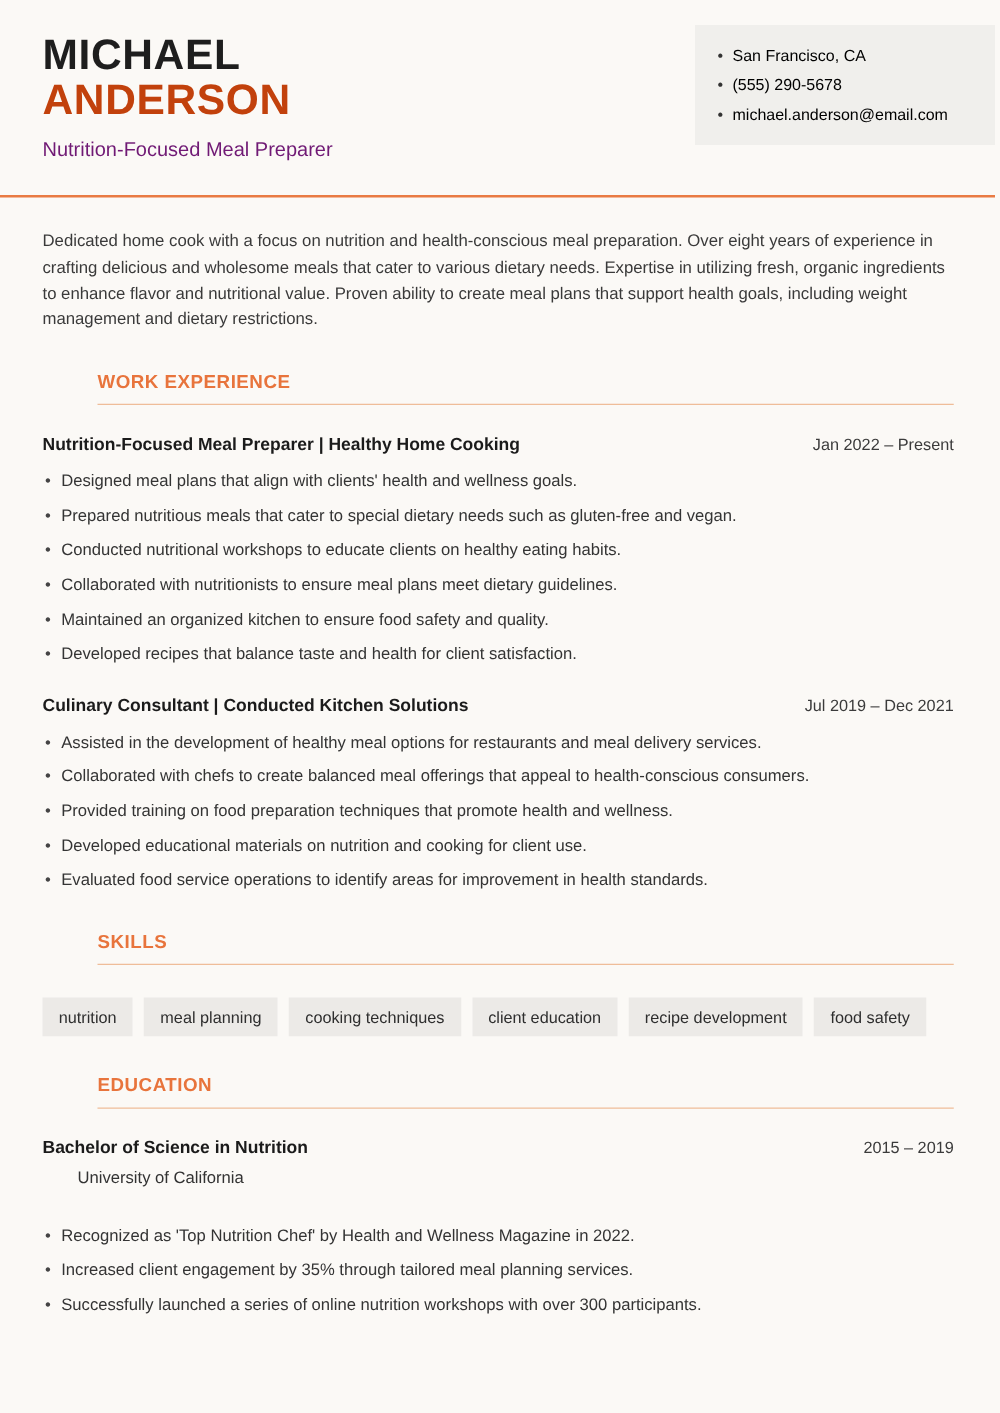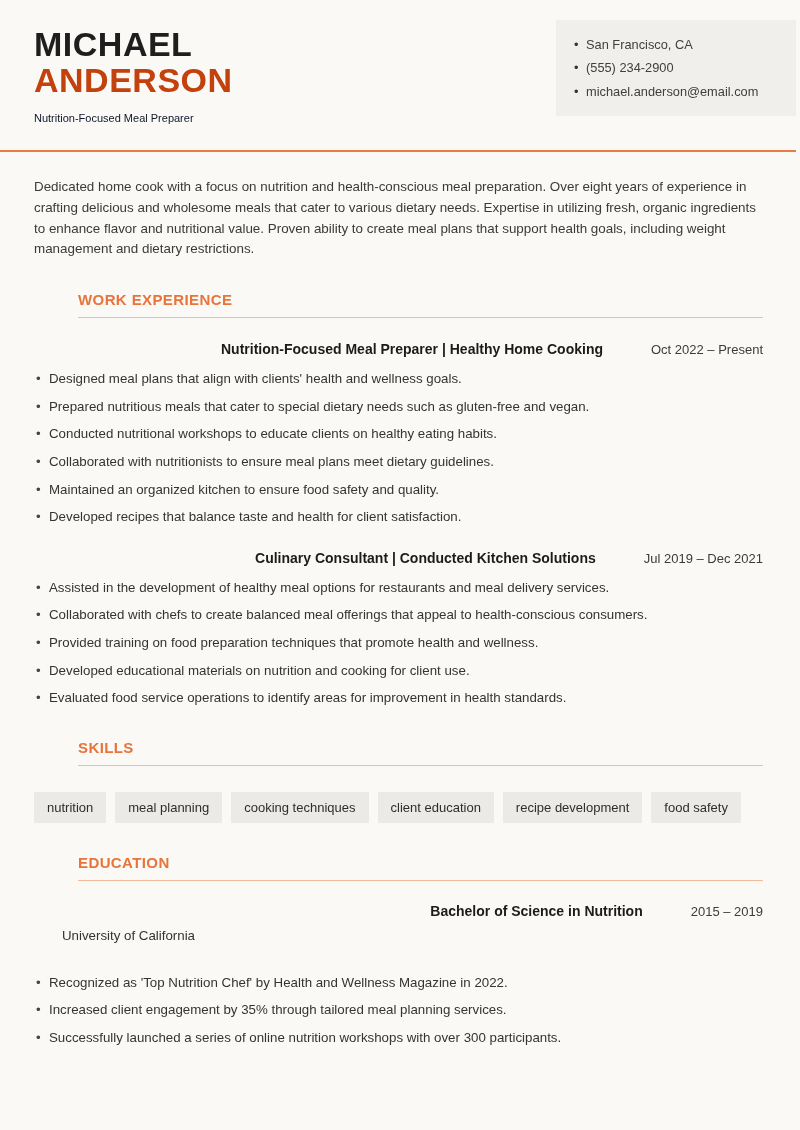--- a/index.html
+++ b/index.html
@@ -9,50 +9,50 @@
     width: 796px; height: 1130px; background: #FBF9F6;
     position: relative; overflow: hidden;
   }
   
   .header { position: relative; padding: 26px 34px 0 34px; }
   .name h1 {
     font-size: 34px; font-weight: 800; letter-spacing: 0.5px;
     line-height: 1.06; color: #1E1E1E;
   }
   .name h1.last { color: #c2410c; }
-  .header-title { margin-top: 14px; font-size: 11px; color: #0f172a; }
+  .header-title { margin-top: 14px; font-size: 16px; color: #701a75; }
   .contact-box {
     position: absolute; top: 20px; right: 0; width: 240px;
     background: #F0EFEC; padding: 13px 16px 13px 18px;
   }
   .contact-box ul { list-style: none; }
   .contact-box li {
     position: relative; padding-left: 12px;
-    font-size: 12.8px; color: #404040; line-height: 1.82;
+    font-size: 12.8px; color: #000000; line-height: 1.82;
   }
   .contact-box li::before {
     content: "\2022"; position: absolute; left: 0; color: #333;
   }
   .top-divider {
     margin-top: 26px; height: 2px; background: #E97B43; width: 100%;
   }
   
   .content { padding: 0 33px 0 34px; }
   .summary {
     margin-top: 25px; font-size: 13.4px; line-height: 1.55; color: #3A3A3A;
   }
   section { margin-top: 31px; }
   .section-heading {
     color: #E8743C; font-size: 15px; font-weight: bold;
     letter-spacing: 0.4px; padding-bottom: 9px;
     border-bottom: 1px solid #EFBD99;
     margin-left: 44px;
   }
   .job { margin-top: 23px; }
-  .row-head { display: flex; justify-content: flex-end; align-items: baseline; gap: 48px; }
+  .row-head { display: flex; justify-content: space-between; align-items: baseline; gap: 48px; }
   .row-title { font-size: 14px; font-weight: bold; color: #1B1B1B; }
   .row-date { font-size: 13px; color: #3B3B3B; white-space: nowrap; }
   ul.bullets { list-style: none; margin-top: 13px; }
   ul.bullets li {
     position: relative; padding-left: 15px; margin-bottom: 9px;
     font-size: 13.3px; line-height: 1.4; color: #343434;
   }
   ul.bullets li::before {
     content: "\2022"; position: absolute; left: 2px; color: #444;
   }
@@ -72,39 +72,39 @@
   <header class="header">
     <div class="name">
       <h1>MICHAEL</h1>
       <h1 class="last">ANDERSON</h1>
     </div>
     <div class="header-title">Nutrition-Focused Meal Preparer</div>
 
     <div class="contact-box">
       <ul>
         <li>San Francisco, CA</li>
-        <li>(555) 234-2900</li>
+        <li>(555) 290-5678</li>
         <li>michael.anderson@email.com</li>
       </ul>
     </div>
   </header>
 
   <div class="top-divider"></div>
 
   <main class="content">
 
     <p class="summary">Dedicated home cook with a focus on nutrition and health-conscious meal preparation. Over eight years of experience in crafting delicious and wholesome meals that cater to various dietary needs. Expertise in utilizing fresh, organic ingredients to enhance flavor and nutritional value. Proven ability to create meal plans that support health goals, including weight management and dietary restrictions.</p>
 
     <section>
       <h2 class="section-heading">WORK EXPERIENCE</h2>
 
       <div class="job">
         <div class="row-head">
           <span class="row-title">Nutrition-Focused Meal Preparer | Healthy Home Cooking</span>
-          <span class="row-date">Oct 2022 – Present</span>
+          <span class="row-date">Jan 2022 – Present</span>
         </div>
         <ul class="bullets">
           <li>Designed meal plans that align with clients' health and wellness goals.</li>
           <li>Prepared nutritious meals that cater to special dietary needs such as gluten-free and vegan.</li>
           <li>Conducted nutritional workshops to educate clients on healthy eating habits.</li>
           <li>Collaborated with nutritionists to ensure meal plans meet dietary guidelines.</li>
           <li>Maintained an organized kitchen to ensure food safety and quality.</li>
           <li>Developed recipes that balance taste and health for client satisfaction.</li>
         </ul>
       </div>

